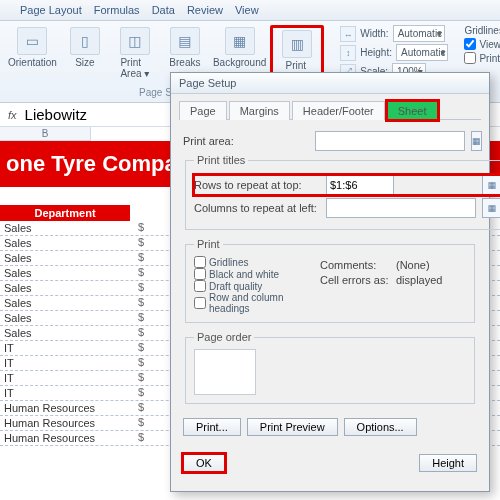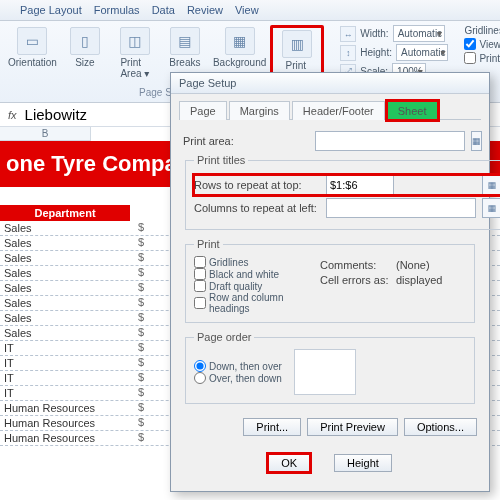--- a/index.html
+++ b/index.html
@@ -37,21 +37,21 @@
 .tabstrip span{padding:3px 10px;border:1px solid #bfc8d2;border-bottom:0;background:#f7f9fb;margin-right:2px;font-size:11px;color:#555;position:relative;top:1px;cursor:pointer}
 .tabstrip span.active{background:#22c55e}
 .panel{padding:8px 12px}
 fieldset{border:1px solid #c4cdd8;padding:6px 8px 8px;margin-bottom:8px}
 legend{font-size:11px;color:#555;padding:0 3px}
 .frow{display:flex;align-items:center;gap:6px;margin:3px 0;font-size:11px;color:#444}
 .frow label{min-width:126px}
 .frow input[type=text]{border:1px solid #a9b6c6;padding:1px 3px;font-size:11px;height:16px}
 .refbtn{width:18px;height:18px;border:1px solid #9fb0c4;background:#f4f7fb;display:inline-flex;align-items:center;justify-content:center;font-size:9px;color:#5a7aa0;cursor:pointer}
 .pgorder-pic{width:60px;height:44px;border:1px solid #c4cdd8;background:#fff}
-.dlgbtns{display:flex;justify-content:center;gap:24px;padding:10px 12px}
+.dlgbtns{display:flex;justify-content:space-between;gap:24px;padding:10px 12px}
 button.dlg{font-size:11px;padding:2px 12px;border:1px solid #a0acbb;background:linear-gradient(#fdfdfd,#e6ecf3);cursor:pointer}
 .red3{outline:3px solid #e00000;outline-offset:-1px}
 </style>
 </head>
 <body>
 
 <div class="tabs">
   <span>Page Layout</span>
   <span>Formulas</span>
   <span>Data</span>
@@ -276,34 +276,24 @@
           <div class="frow">
               <label style="min-width:70px">Cell errors as:</label>
               <span class="combo" style="width:70px">displayed</span>
             </div>
         </div>
       </div>
     </fieldset>
     <fieldset>
       <legend>Page order</legend>
       <div style="display:flex;gap:12px;align-items:center">
-        <div>
-          <label class="chk">
-              <input type="radio" name="po" checked="" style="">
-              <span>Down, then over</span>
-            </label>
-          <label class="chk">
-              <input type="radio" name="po" style="">
-              <span>Over, then down</span>
-            </label>
-        </div>
         <div class="pgorder-pic"></div>
       </div>
     </fieldset>
-    <div style="display:flex;justify-content:flex-end;gap:6px;margin-top:14px">
+    <div style="display:flex;gap:6px;margin-top:14px">
       <button class="dlg">Print...</button>
       <button class="dlg">Print Preview</button>
       <button class="dlg">Options...</button>
     </div>
   </div>
   <div class="dlgbtns">
     <button class="dlg red3">OK</button>
     <button class="dlg">Height</button>
   </div>
 </div>

